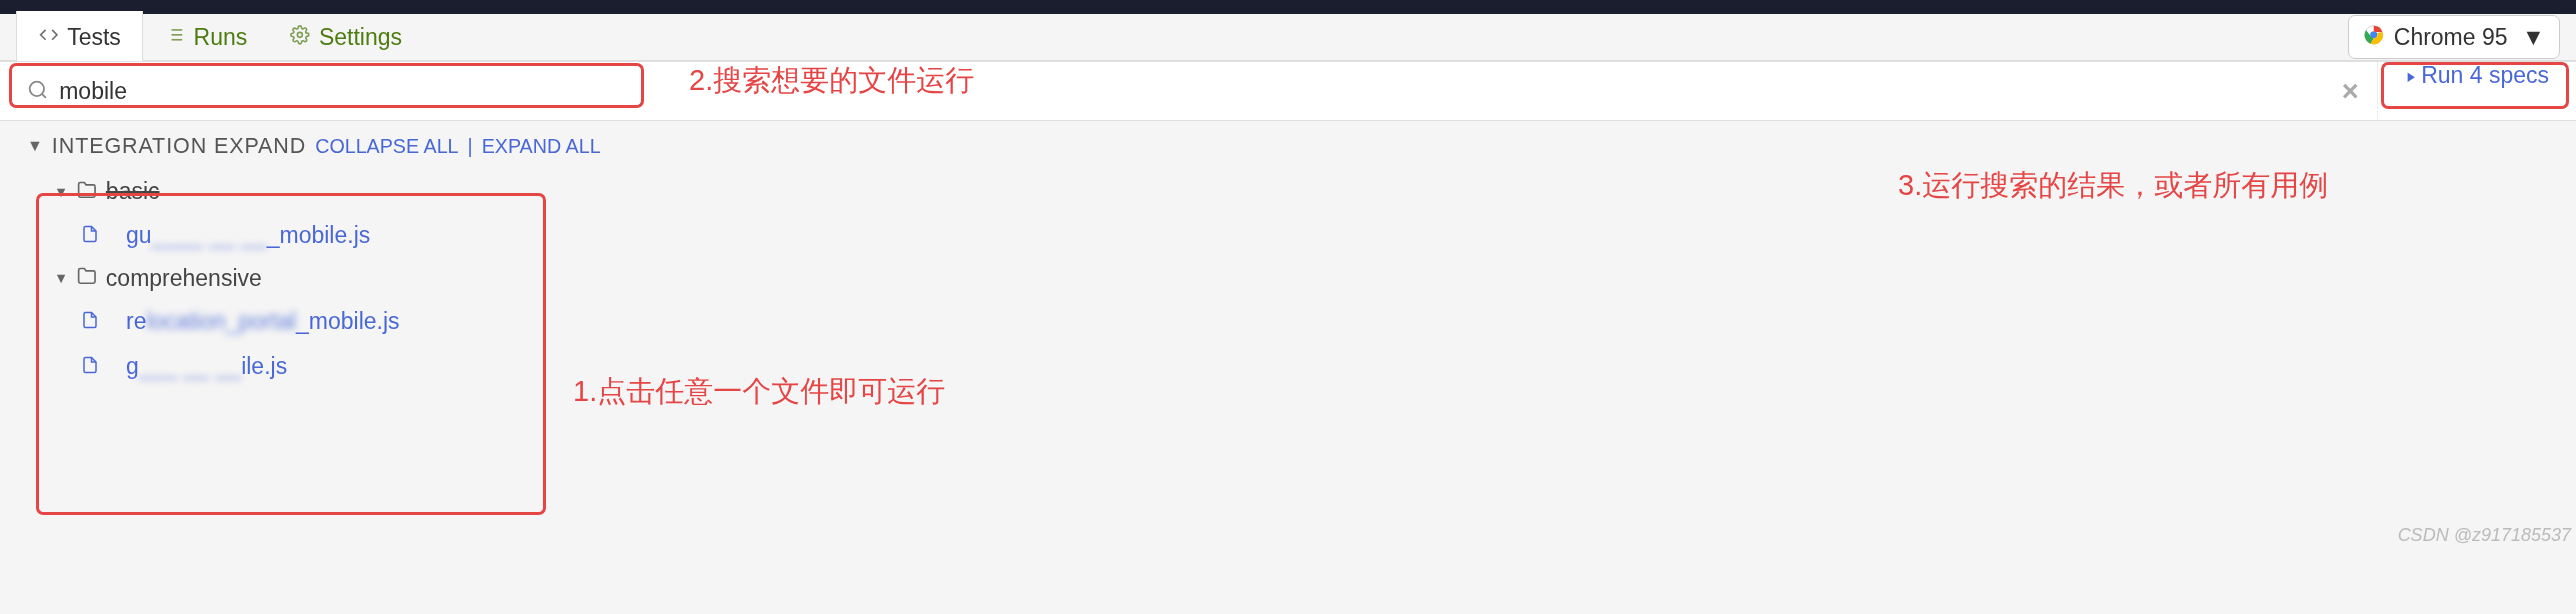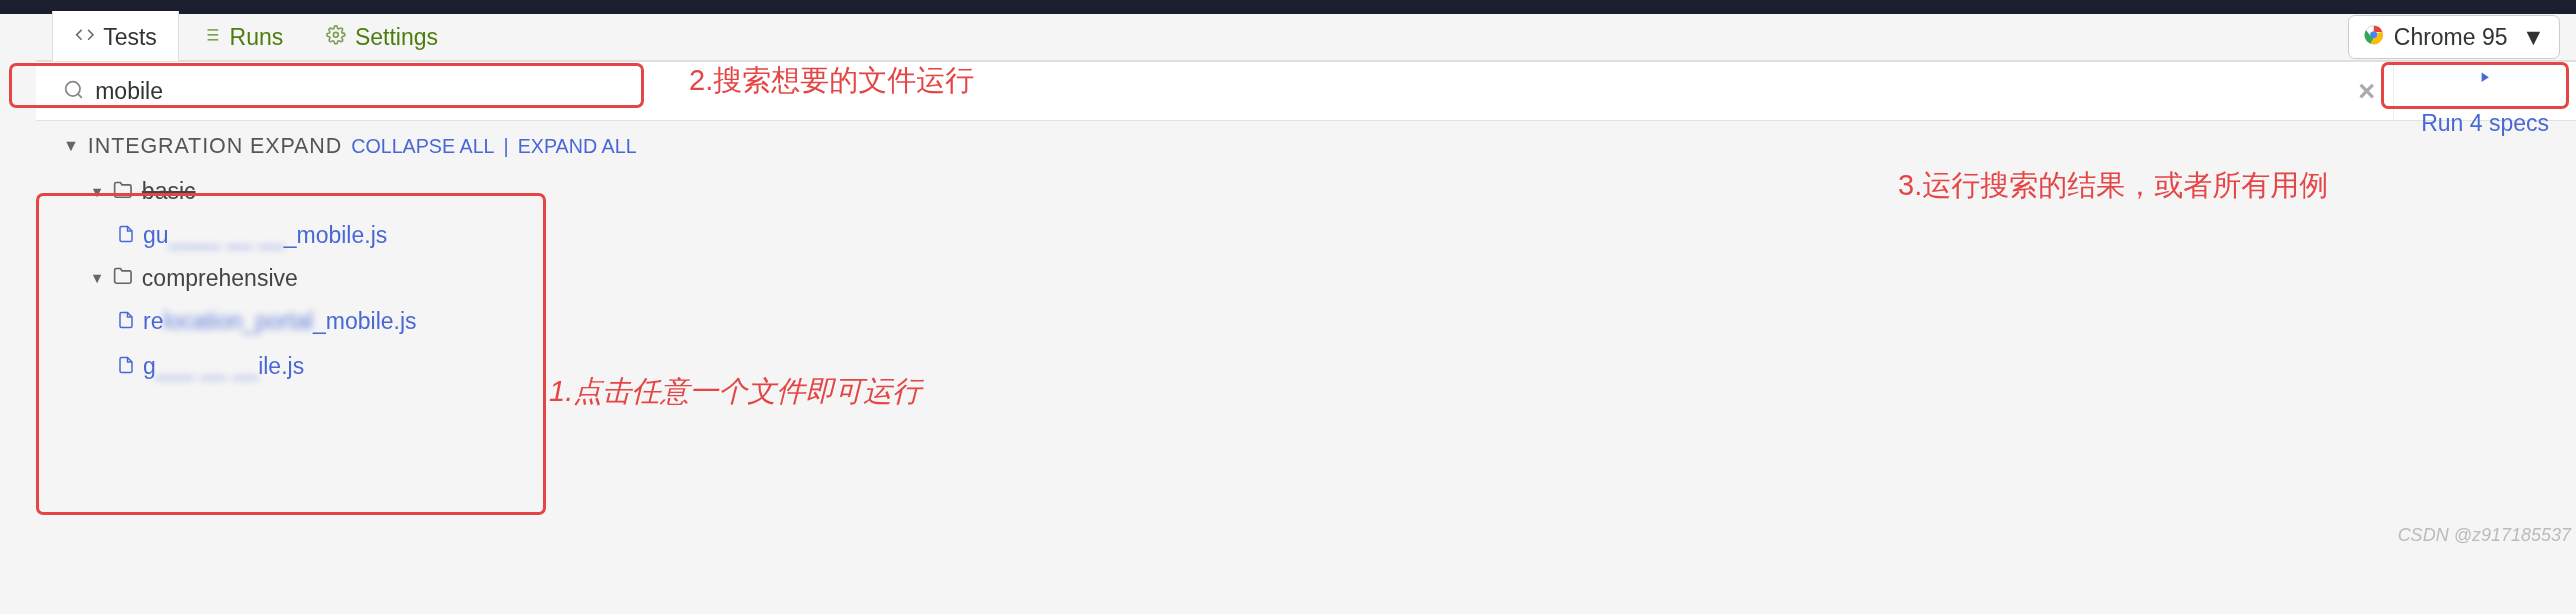--- a/index.html
+++ b/index.html
@@ -90,25 +90,23 @@
       padding: 0 18px;
       font-size: 29px;
       font-weight: bold;
     }
     .run-specs {
       color: #4968d6;
       padding: 0 27px;
       cursor: pointer;
       font-size: 23px;
       display: flex;
-      align-items: center;
-      gap: 21px;
+      gap: 4px;
       border-left: 0.9px solid #eee;
       height: 100%;
-      flex-direction: column;
     }
     .integration-header {
       display: flex;
       align-items: center;
       padding: 12.5px 27px;
       font-size: 21.5px;
       gap: 9px;
     }
     .integration-caret {
       color: #666;
@@ -145,21 +143,21 @@
     }
     .folder-icon {
       color: #666;
     }
     .folder-row.strike .folder-name {
       text-decoration: line-through;
     }
     .file-row {
       display: flex;
       align-items: center;
-      gap: 8px;
+      gap: 27px;
       padding: 9px 0 9px 27px;
       font-size: 23px;
       color: #4968d6;
       cursor: pointer;
     }
     .file-icon {
       color: #4968d6;
     }
     .file-row .obscured {
       filter: blur(3.6px);
@@ -182,21 +180,20 @@
       position: absolute;
       bottom: 5.4px;
       right: 5px;
       color: #bbb;
       font-size: 18px;
       font-style: italic;
     }
     .content-wrapper {
       position: relative;
       min-height: 537px;
-      padding-left: 36px;
     }
   </style>
 </head>
 <body>
 
 <div class="top-dark-bar"></div>
 
 <div class="content-wrapper">
 
   <div class="nav-bar">
@@ -322,18 +319,18 @@
       </span>
       <span><span>g</span><span class="obscured">___ __ __</span><span>ile.js</span></span>
     </div>
   </div>
 
   <div class="red-box" style="left:9px; top:49px; width:635px; height:45px;"></div>
   <div class="red-box" style="left:36px; top:179px; width:510px; height:322px;"></div>
   <div class="red-box" style="left:2381px; top:48px; width:188px; height:47px;"></div>
 
   <div class="annotation" style="left:689px; top:47px;">2.搜索想要的文件运行</div>
-  <div class="annotation" style="left:549px; top:358px;font-style:italic;">1.点击任意一个文件即可运行</div>
+  <div class="annotation" style="left:573px; top:358px;">1.点击任意一个文件即可运行</div>
   <div class="annotation" style="left:1898px; top:152px;">3.运行搜索的结果，或者所有用例</div>
 
   <div class="watermark">CSDN @z917185537</div>
 </div>
 
 
 </body></html>

